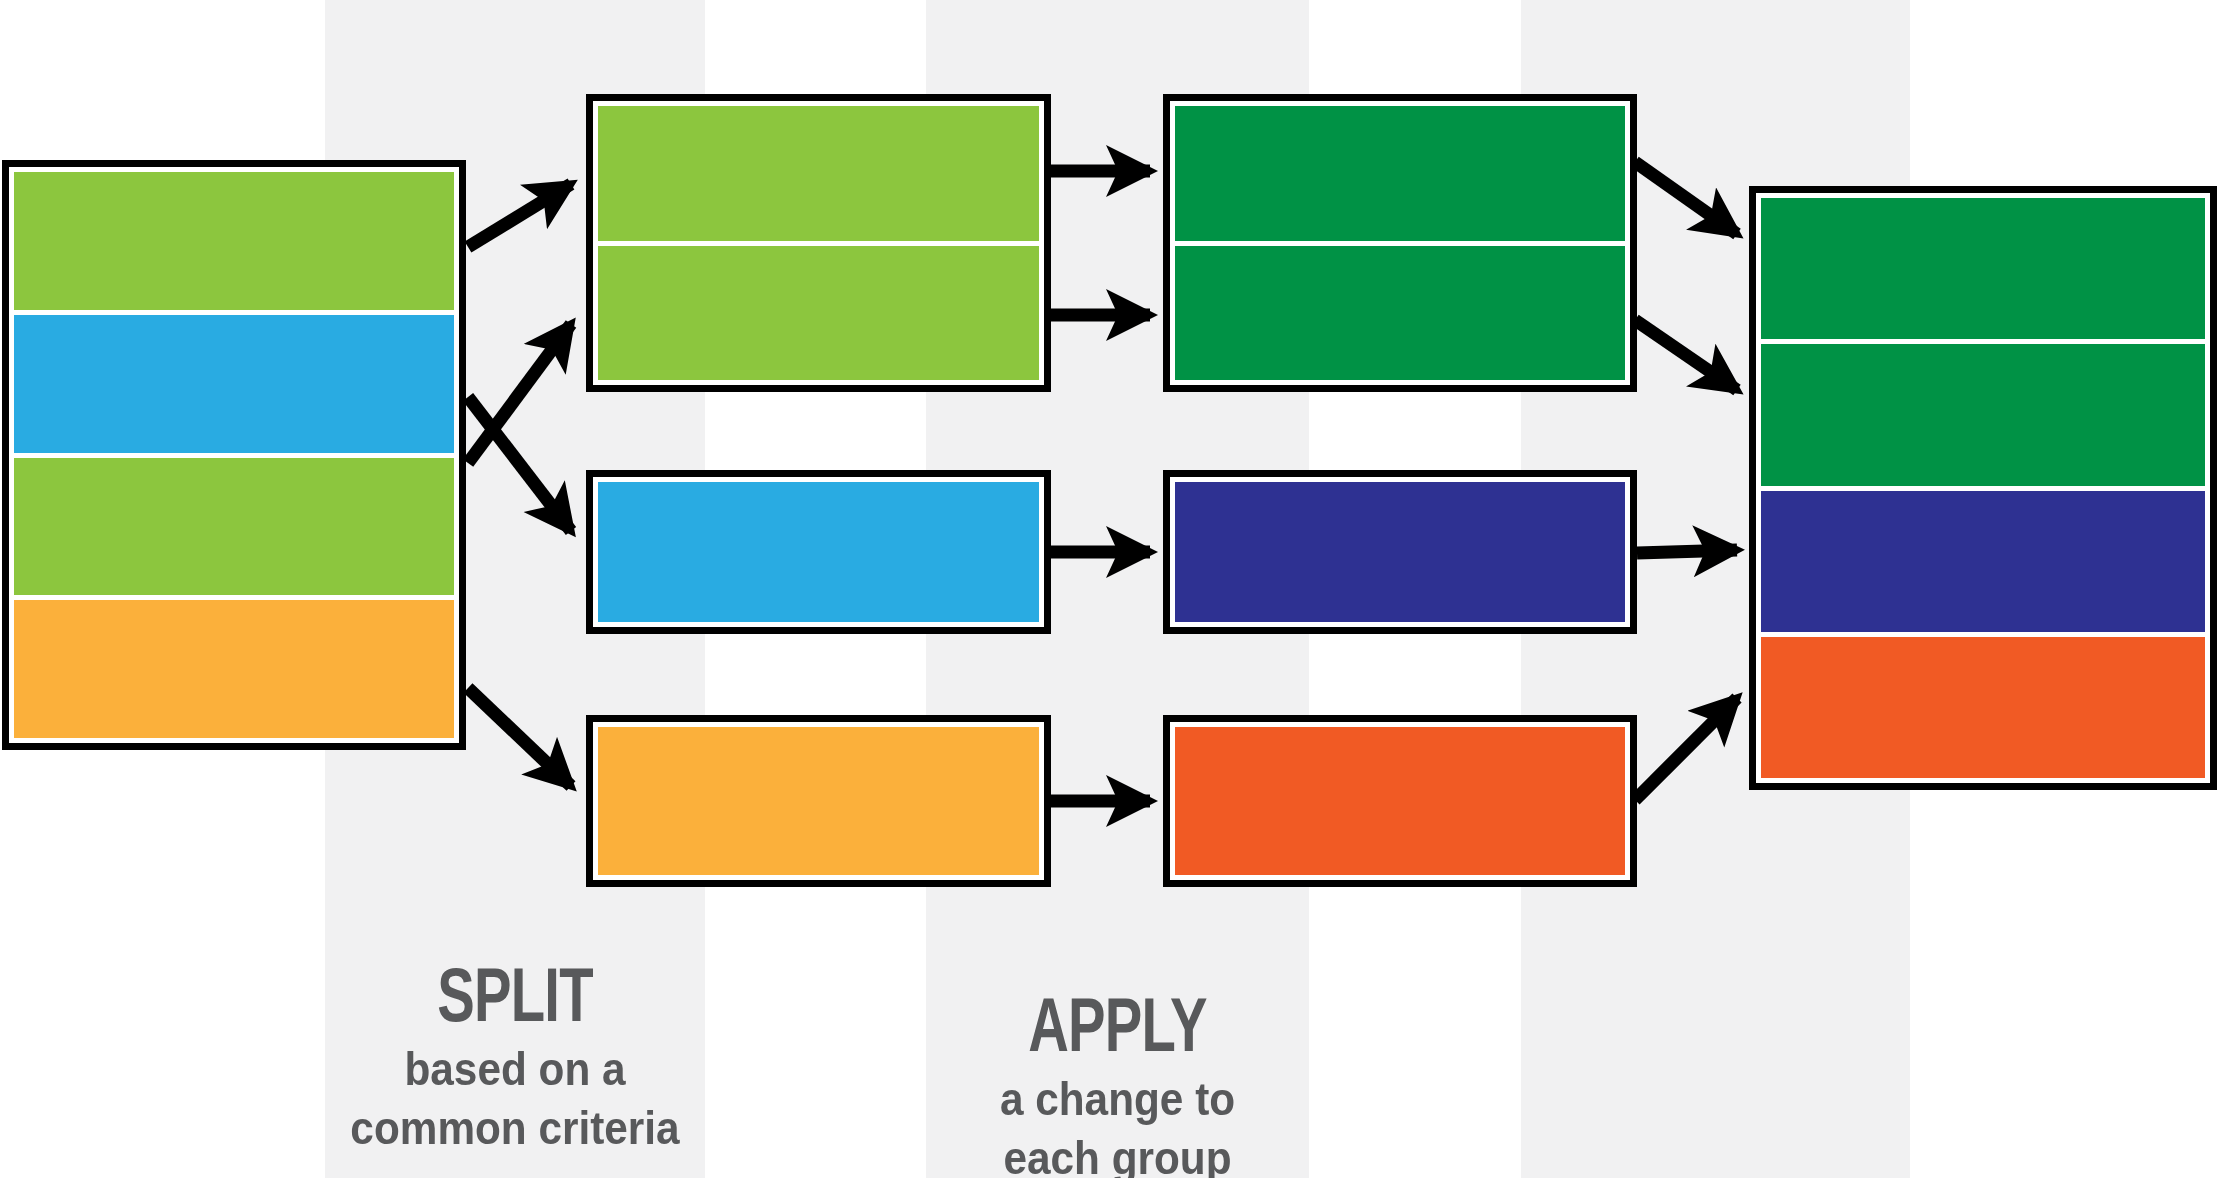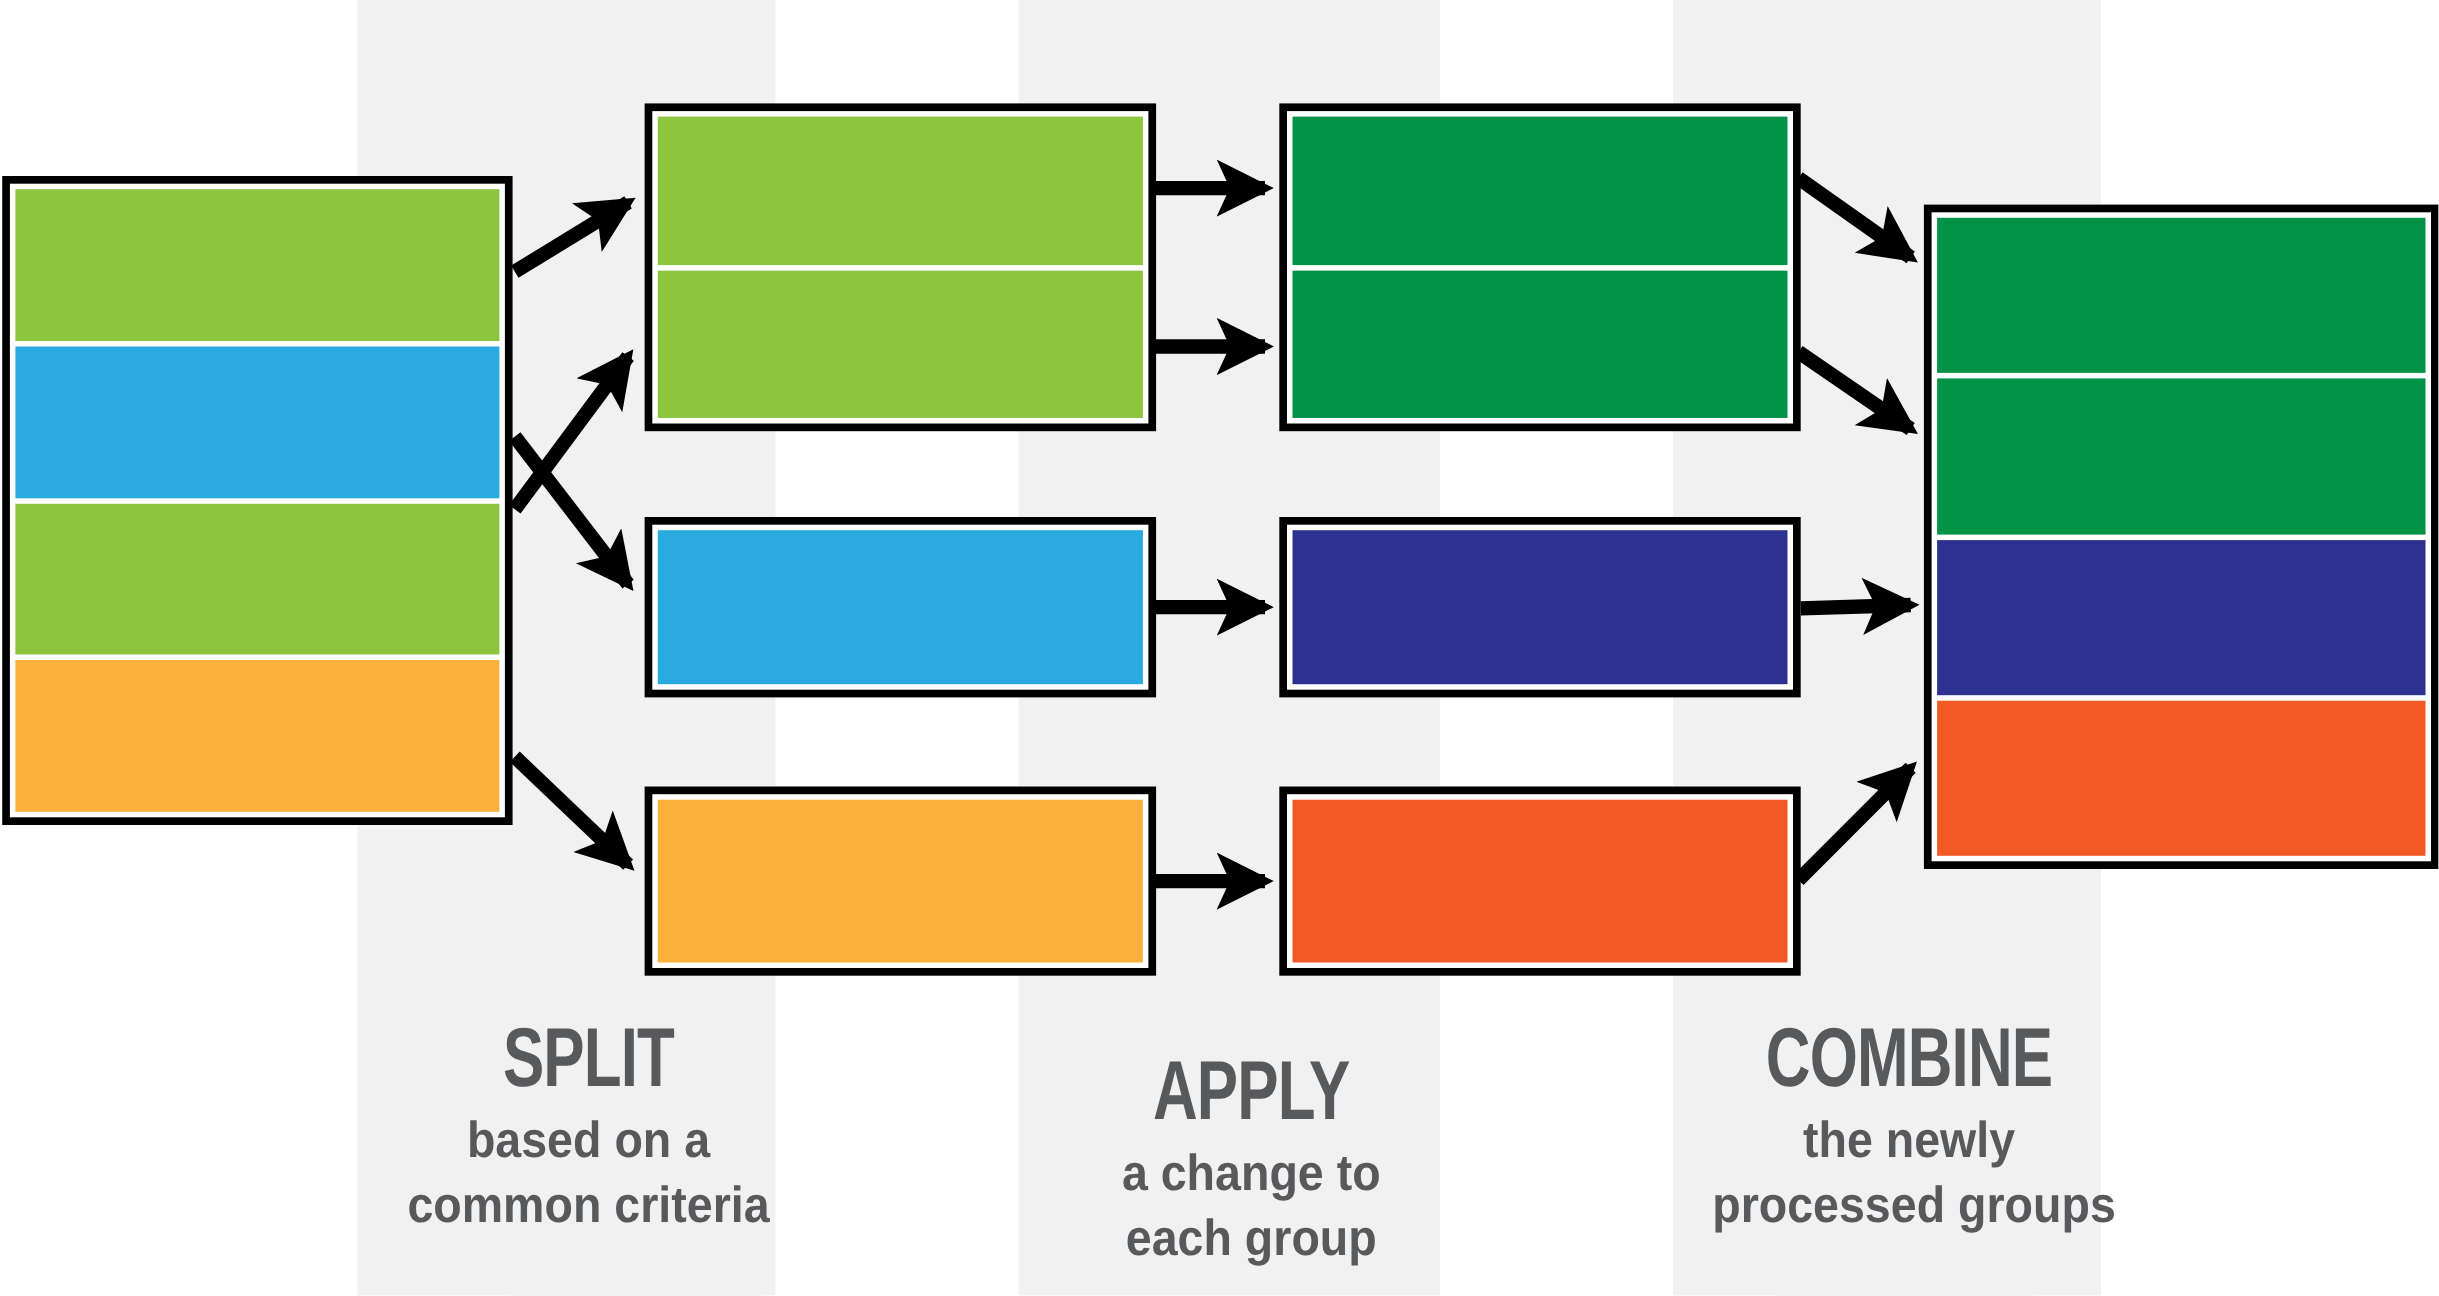--- a/index.html
+++ b/index.html
@@ -29,24 +29,23 @@
   }
   .dbox .band { flex: 1 1 0; }
   .arrow-layer {
     position: absolute;
     left: 0; top: 0;
     width: 2217px; height: 1178px;
     pointer-events: none;
   }
   .stage-label {
     position: absolute;
-    top: 924px;
+    top: 957px;
     text-align: center;
     color: #58595b;
-    padding-left: 20px;
   }
   .stage-title {
     font-size: 76px;
     font-weight: 700;
     line-height: 76px;
     letter-spacing: -1px;
     transform: scaleX(0.74);
     transform-origin: 50% 0;
     white-space: nowrap;
   }
@@ -152,21 +151,14 @@
       <div>common criteria</div>
     </div>
   </div>
   <div class="stage-label" id="label-apply">
     <div class="stage-title">APPLY</div>
     <div class="stage-sub">
       <div>a change to</div>
       <div>each group</div>
     </div>
   </div>
-  <div class="stage-label" id="label-combine">
-    <div class="stage-title">COMBINE</div>
-    <div class="stage-sub">
-      <div>the newly</div>
-      <div>processed groups</div>
-    </div>
-  </div>
 
 </div>
 
 </body></html>

